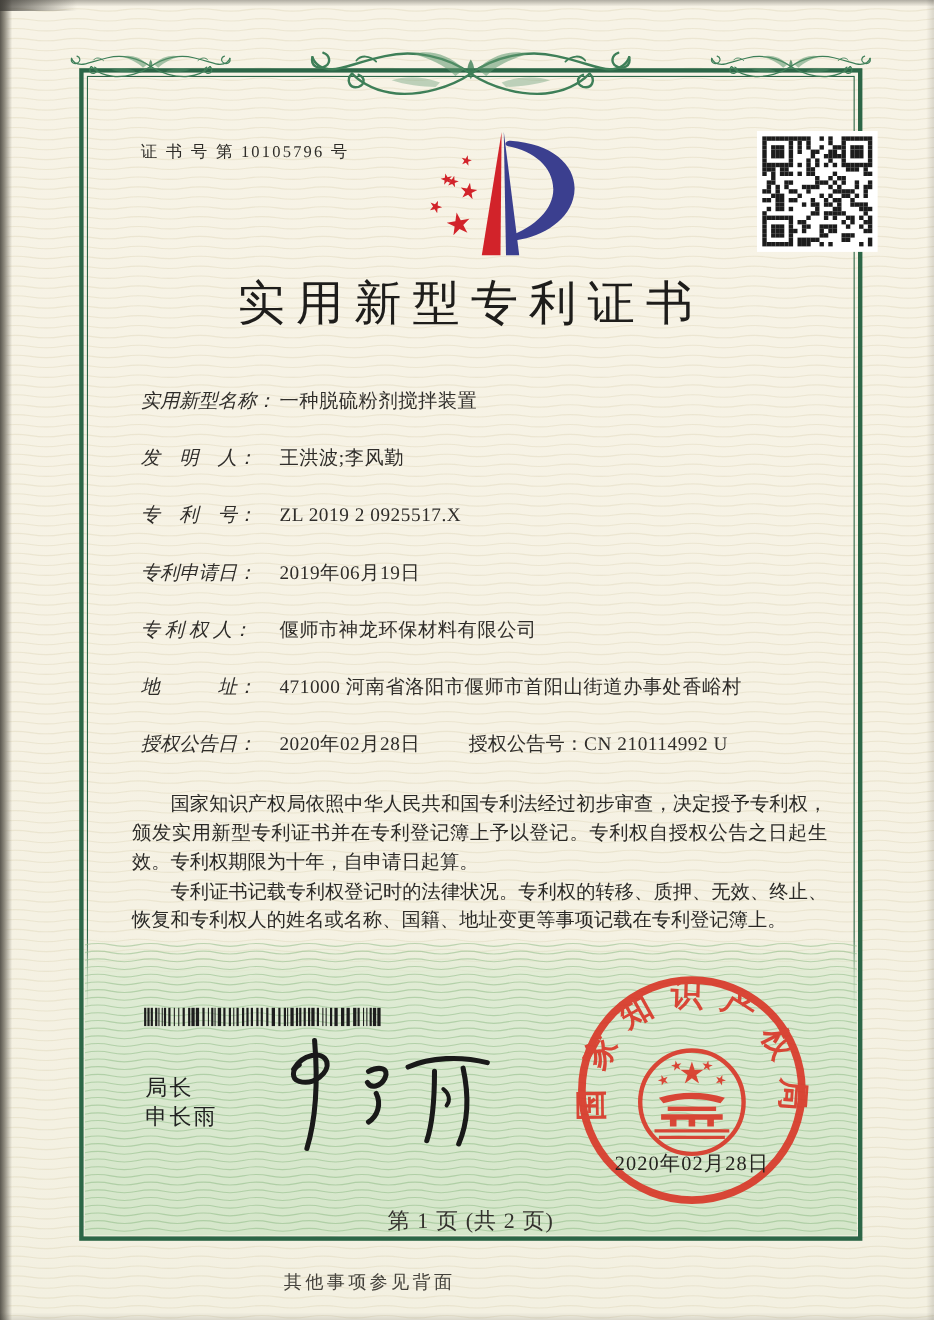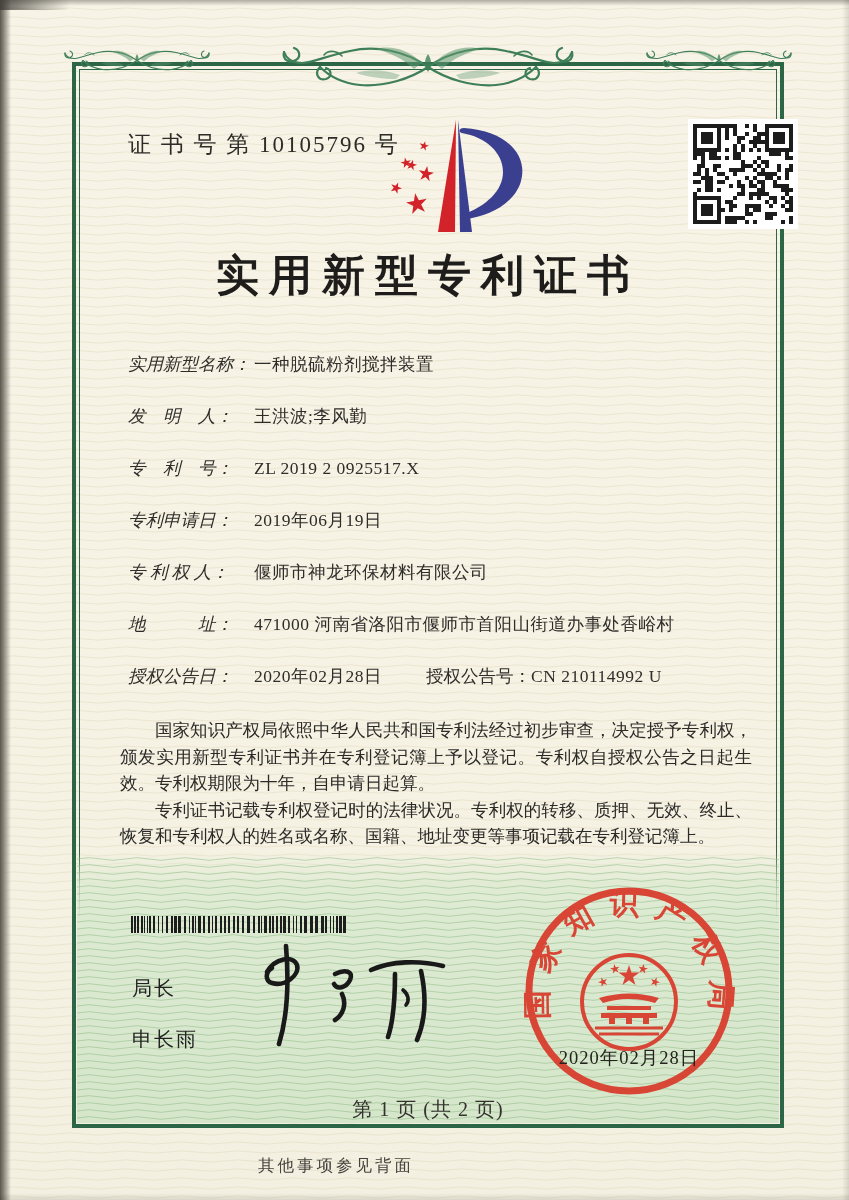--- a/index.html
+++ b/index.html
@@ -39,47 +39,47 @@
   .ornament { position:absolute; z-index:3; }
 
   .green-zone {
     position:absolute; left:77px; top:852px; width:702px; height:271px; z-index:1;
     background:linear-gradient(to bottom, rgba(219,234,208,0) 0%, rgba(219,234,208,.75) 12%, #dcead2 25%, #d5e6ca 100%);
   }
   .green-zone svg { position:absolute; left:0; top:0; }
 
   .cert-number {
     position:absolute; left:128px; top:129px; z-index:4;
-    font-size:23px; letter-spacing:2px; color:#2e2c28;
+    font-size:15px; letter-spacing:2px; color:#2e2c28;
   }
   .logo { position:absolute; left:368px; top:112px; width:170px; height:124px; z-index:4; }
   .qr   { position:absolute; left:688px; top:119px; width:110px; height:110px; z-index:4; }
 
   .title {
     position:absolute; left:72px; top:247px; width:712px; z-index:4;
-    text-align:center; font-size:43px; font-weight:700; color:#1e1d1b;
+    text-align:center; font-size:43px; font-weight:400; color:#1e1d1b;
     letter-spacing:10px;
   }
 
   .fields { position:absolute; left:128px; top:352px; width:624px; z-index:4; }
   .frow { display:flex; align-items:baseline; height:52px; font-size:17.5px; color:#2f2d2a; }
   .flabel { flex:0 0 126px; white-space:pre;font-style:italic; }
   .fvalue { white-space:pre; letter-spacing:.5px; }
   .frow-grant { display:flex; height:52px; font-size:17.5px; color:#2f2d2a; align-items:baseline; }
   .frow-grant .g2 { margin-left:44px; }
 
   .paragraphs { position:absolute; left:120px; top:717px; width:632px; z-index:4;
     font-size:17.5px; line-height:26.5px; color:#2b2a27; text-align:justify; }
   .paragraphs p { text-indent:2em; }
 
   .barcode { position:absolute; left:130px; top:916px; z-index:5; }
 
   .signer { position:absolute; left:132px; top:975px; z-index:5; color:#222; }
   .signer .role { font-size:20px; letter-spacing:2px; }
-  .signer .name { font-size:20px; letter-spacing:2px; margin-top:24px; }
+  .signer .name { font-size:20px; letter-spacing:2px; margin-top:0; }
 
   .signature { position:absolute; left:243px; top:938px; z-index:5; }
 
   .seal { position:absolute; left:518px; top:880px; width:222px; height:222px; z-index:5; opacity:.93; }
   .seal-date {
     position:absolute; left:514px; top:1045px; width:230px; z-index:6;
     text-align:center; font-size:18.5px; color:#24231f; letter-spacing:1px;
   }
 
   .page-info {

